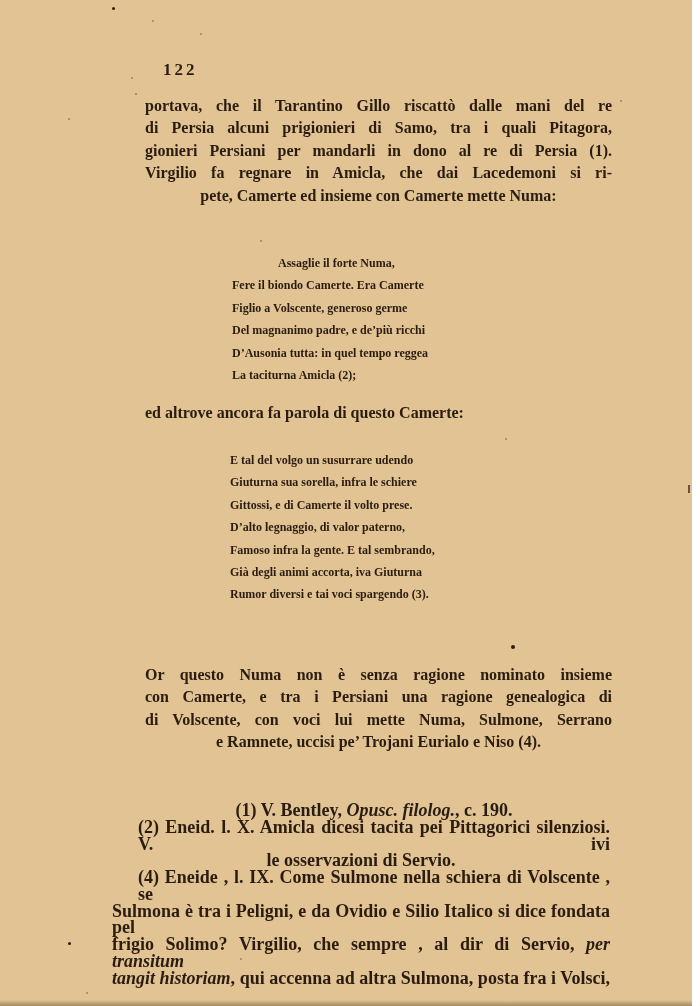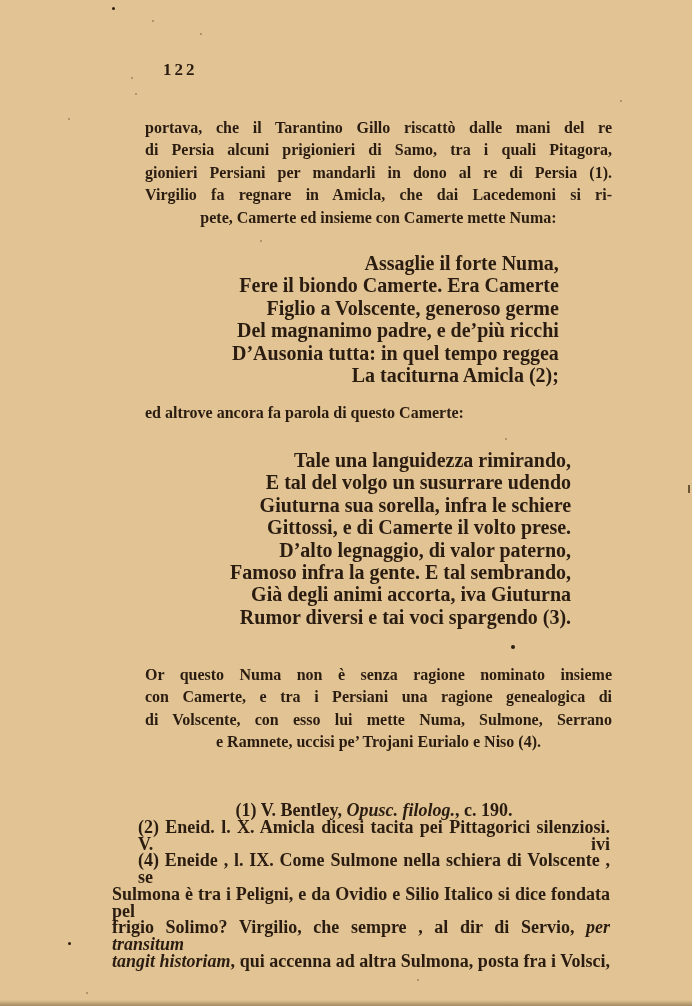--- a/index.html
+++ b/index.html
@@ -12,25 +12,25 @@
     font-weight:bold;
     color:#2a1c10;
     -webkit-font-smoothing:antialiased;
   }
   .page-number{
     position:absolute;left:163px;top:60px;
     font-size:17px;letter-spacing:3px;
   }
   .block{position:absolute;}
   .body-text{left:145px;width:467px;font-size:16px;line-height:22.4px;}
-  .para1{top:95px;margin-top:22px;}
+  .para1{top:95px;}
   .para2{top:664px;}
   .jline{text-align:justify;text-align-last:justify;}
   .lline{text-align:center;}
-  .verse{position:absolute;font-size:20px;line-height:22.4px;text-align:right;}
+  .verse{position:absolute;font-size:12px;line-height:22.4px;}
   .verse1{left:232px;top:252px;}
   .verse1 .vline.first{padding-left:46px;}
   .verse2{left:230px;top:449px;}
   .interlude{position:absolute;left:145px;top:404px;font-size:16px;}
   .footnotes{position:absolute;left:112px;top:802px;width:498px;font-size:18px;line-height:16.75px;}
   .fn-indent{padding-left:26px;}
   .it{font-style:italic;}
   .speck{position:absolute;background:#33241367;border-radius:50%;}
   .speck.dark{background:#2a1c10;}
   .edge-dash{position:absolute;width:2px;height:8px;background:#6b5338;}
@@ -59,42 +59,42 @@
     <div class="vline">Fere il biondo Camerte. Era Camerte</div>
     <div class="vline">Figlio a Volscente, generoso germe</div>
     <div class="vline">Del magnanimo padre, e de’più ricchi</div>
     <div class="vline">D’Ausonia tutta: in quel tempo reggea</div>
     <div class="vline">La taciturna Amicla (2);</div>
   </div>
 
   <div class="interlude">ed altrove ancora fa parola di questo Camerte:</div>
 
   <div class="verse verse2">
-    <div class="vline">Tale una languidezza rimirando,</div>
     <div class="vline">E tal del volgo un susurrare udendo</div>
     <div class="vline">Giuturna sua sorella, infra le schiere</div>
     <div class="vline">Gittossi, e di Camerte il volto prese.</div>
     <div class="vline">D’alto legnaggio, di valor paterno,</div>
     <div class="vline">Famoso infra la gente. E tal sembrando,</div>
     <div class="vline">Già degli animi accorta, iva Giuturna</div>
     <div class="vline">Rumor diversi e tai voci spargendo (3).</div>
   </div>
 
   <div class="block body-text para2">
     <div class="jline">Or questo Numa non è senza ragione nominato insieme</div>
     <div class="jline">con Camerte, e tra i Persiani una ragione genealogica di</div>
-    <div class="jline">di Volscente, con esso lui mette Numa, Sulmone, Serrano</div>
+    <div class="jline">di Volscente, con voci lui mette Numa, Sulmone, Serrano</div>
     <div class="lline">e Ramnete, uccisi pe’ Trojani Eurialo e Niso (4).</div>
   </div>
 
   <div class="footnotes">
     <div class="fn-indent lline">
       <span>(1) V. Bentley, </span><span class="it">Opusc. filolog.</span><span>, c. 190.</span>
     </div>
     <div class="fn-indent jline">(2) Eneid. l. X. Amicla dicesi tacita pei Pittagorici silenziosi. V. ivi</div>
+    <div class="lline">le osservazioni di Servio.</div>
     <div class="fn-indent jline">(4) Eneide , l. IX. Come Sulmone nella schiera di Volscente , se</div>
     <div class="jline">Sulmona è tra i Peligni, e da Ovidio e Silio Italico si dice fondata pel</div>
     <div class="jline">
       <span>frigio Solimo? Virgilio, che sempre , al dir di Servio, </span><span class="it">per transitum</span>
     </div>
     <div class="jline">
       <span class="it">tangit historiam</span><span>, qui accenna ad altra Sulmona, posta fra i Volsci,</span>
     </div>
   </div>
 

